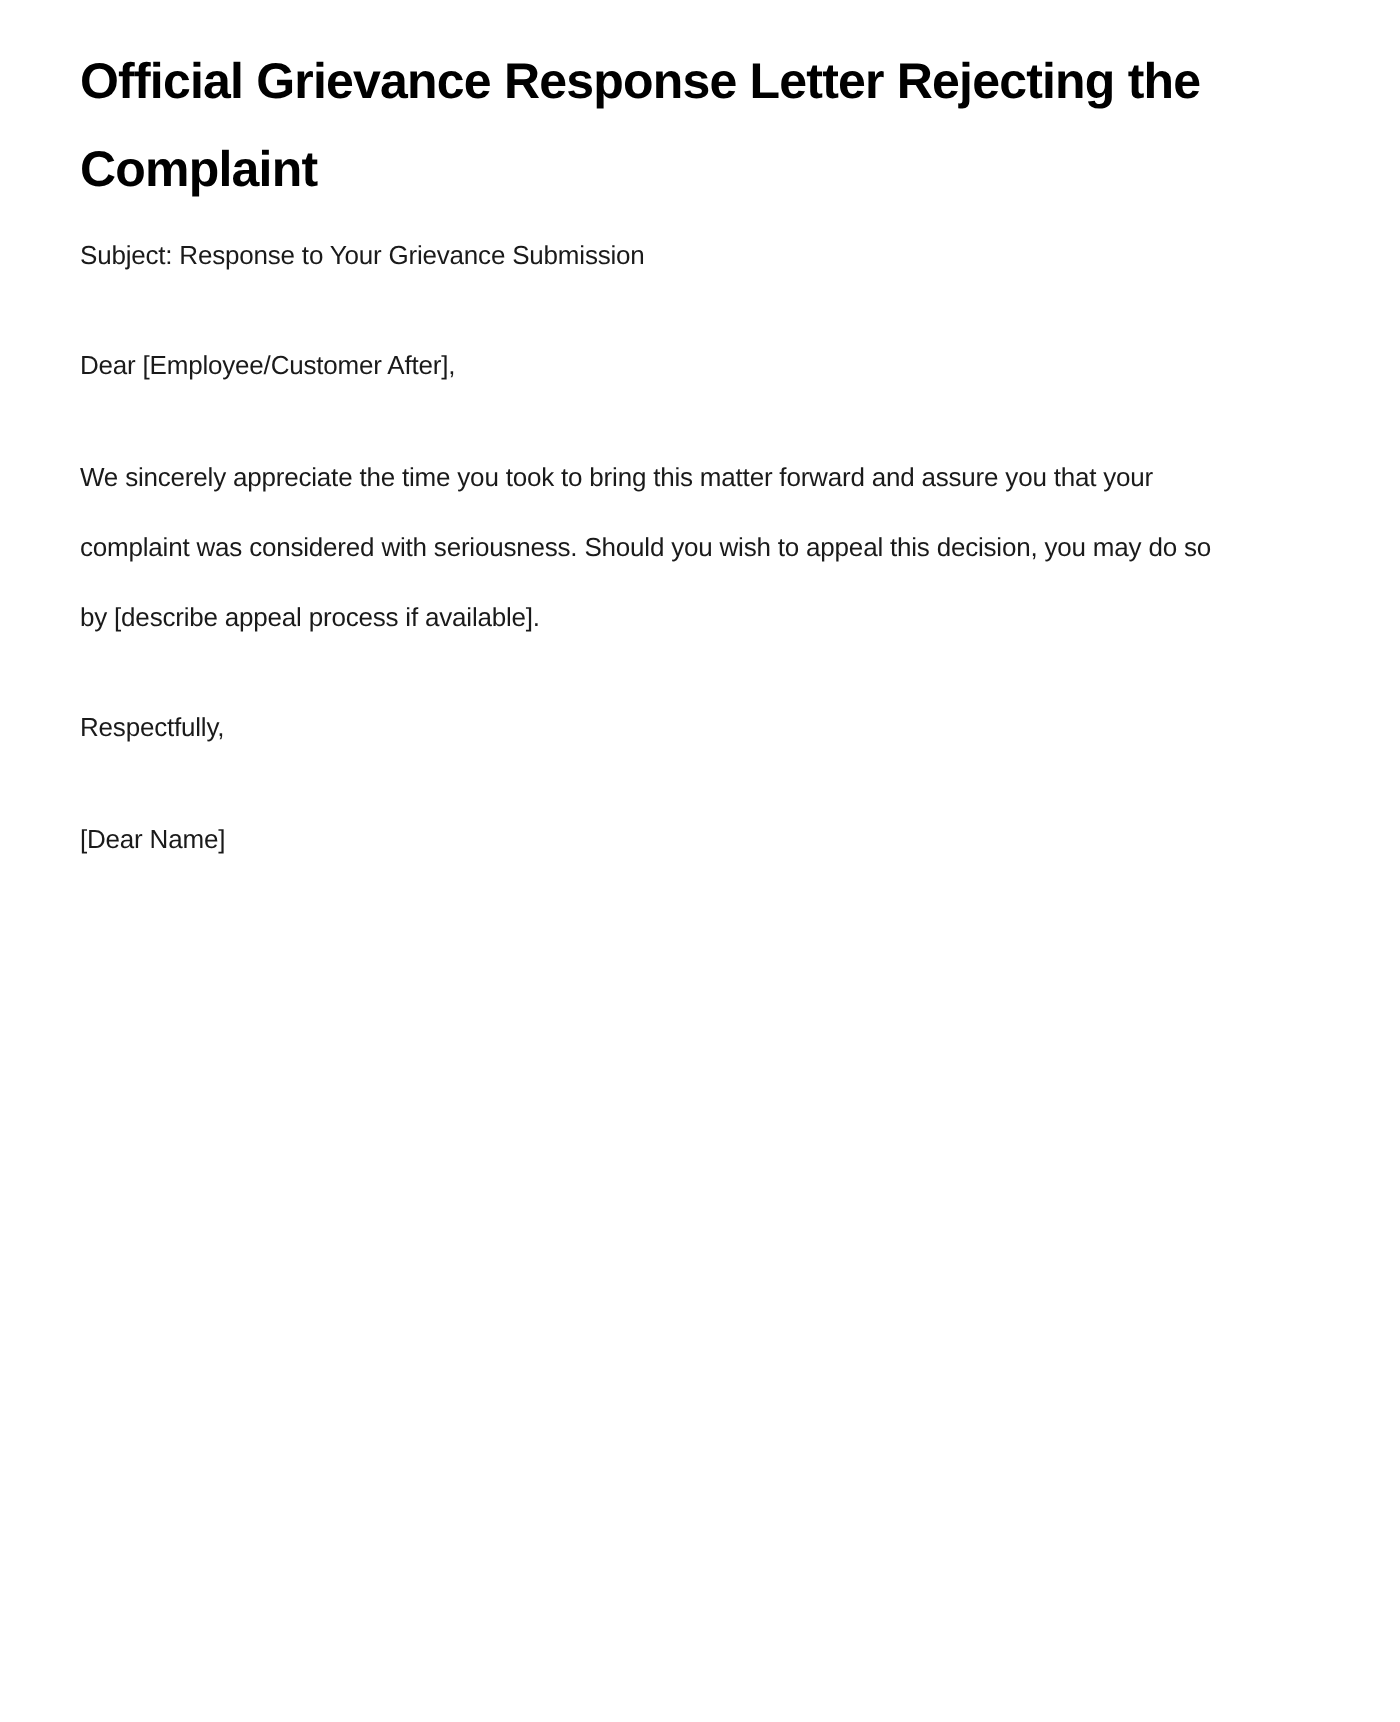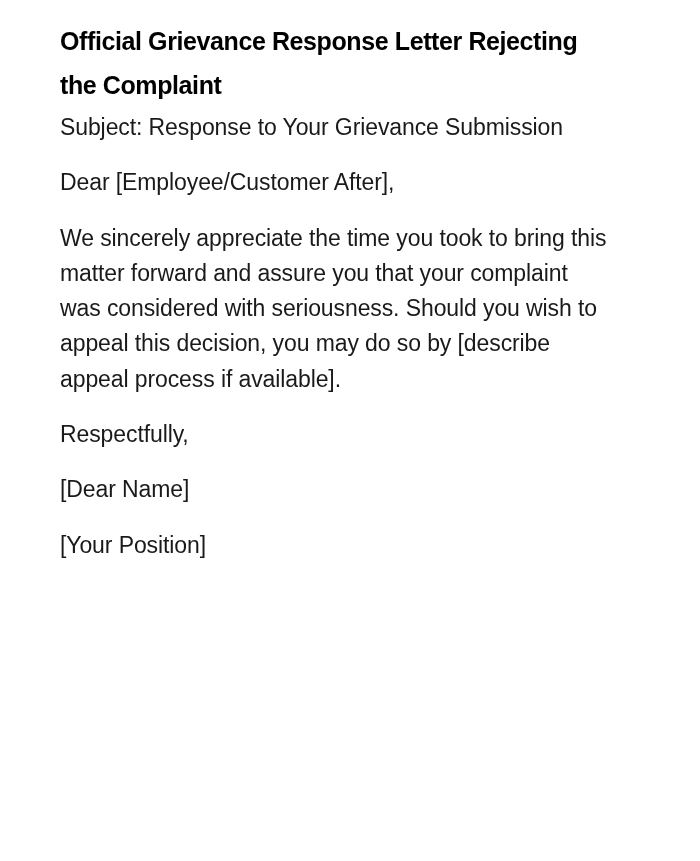--- a/index.html
+++ b/index.html
@@ -8,45 +8,44 @@
       background: #ffffff;
     }
     body {
       width: 700px;
       height: 861px;
       overflow: hidden;
       font-family: "Liberation Sans", "DejaVu Sans", sans-serif;
       color: #111111;
     }
     .page {
-      padding: 19px 40px 0 60px;
+      padding: 19px 40px 0 40px;
       box-sizing: border-box;
       width: 652px;
     }
     .title {
       font-family: "Liberation Sans", sans-serif;
       font-weight: bold;
       font-size: 25px;
       line-height: 44px;
       letter-spacing: -0.4px;
       margin: 0 0 3px 0;
       color: #000000;
     }
     .para {
-      font-size: 23px;
+      font-size: 13px;
       line-height: 35.3px;
       margin: 0 0 20px 0;
       letter-spacing: -0.1px;
       color: #1a1a1a;
     }
   </style>
 </head>
 <body>
 
 <div class="page">
   <h1 class="title">Official Grievance Response Letter Rejecting the Complaint</h1>
   <p class="para">Subject: Response to Your Grievance Submission</p>
   <p class="para">Dear [Employee/Customer After],</p>
   <p class="para">We sincerely appreciate the time you took to bring this matter forward and assure you that your complaint was considered with seriousness. Should you wish to appeal this decision, you may do so by [describe appeal process if available].</p>
   <p class="para">Respectfully,</p>
   <p class="para">[Dear Name]</p>
-  <p class="para">[Your Position]</p>
 </div>
 
 </body></html>

